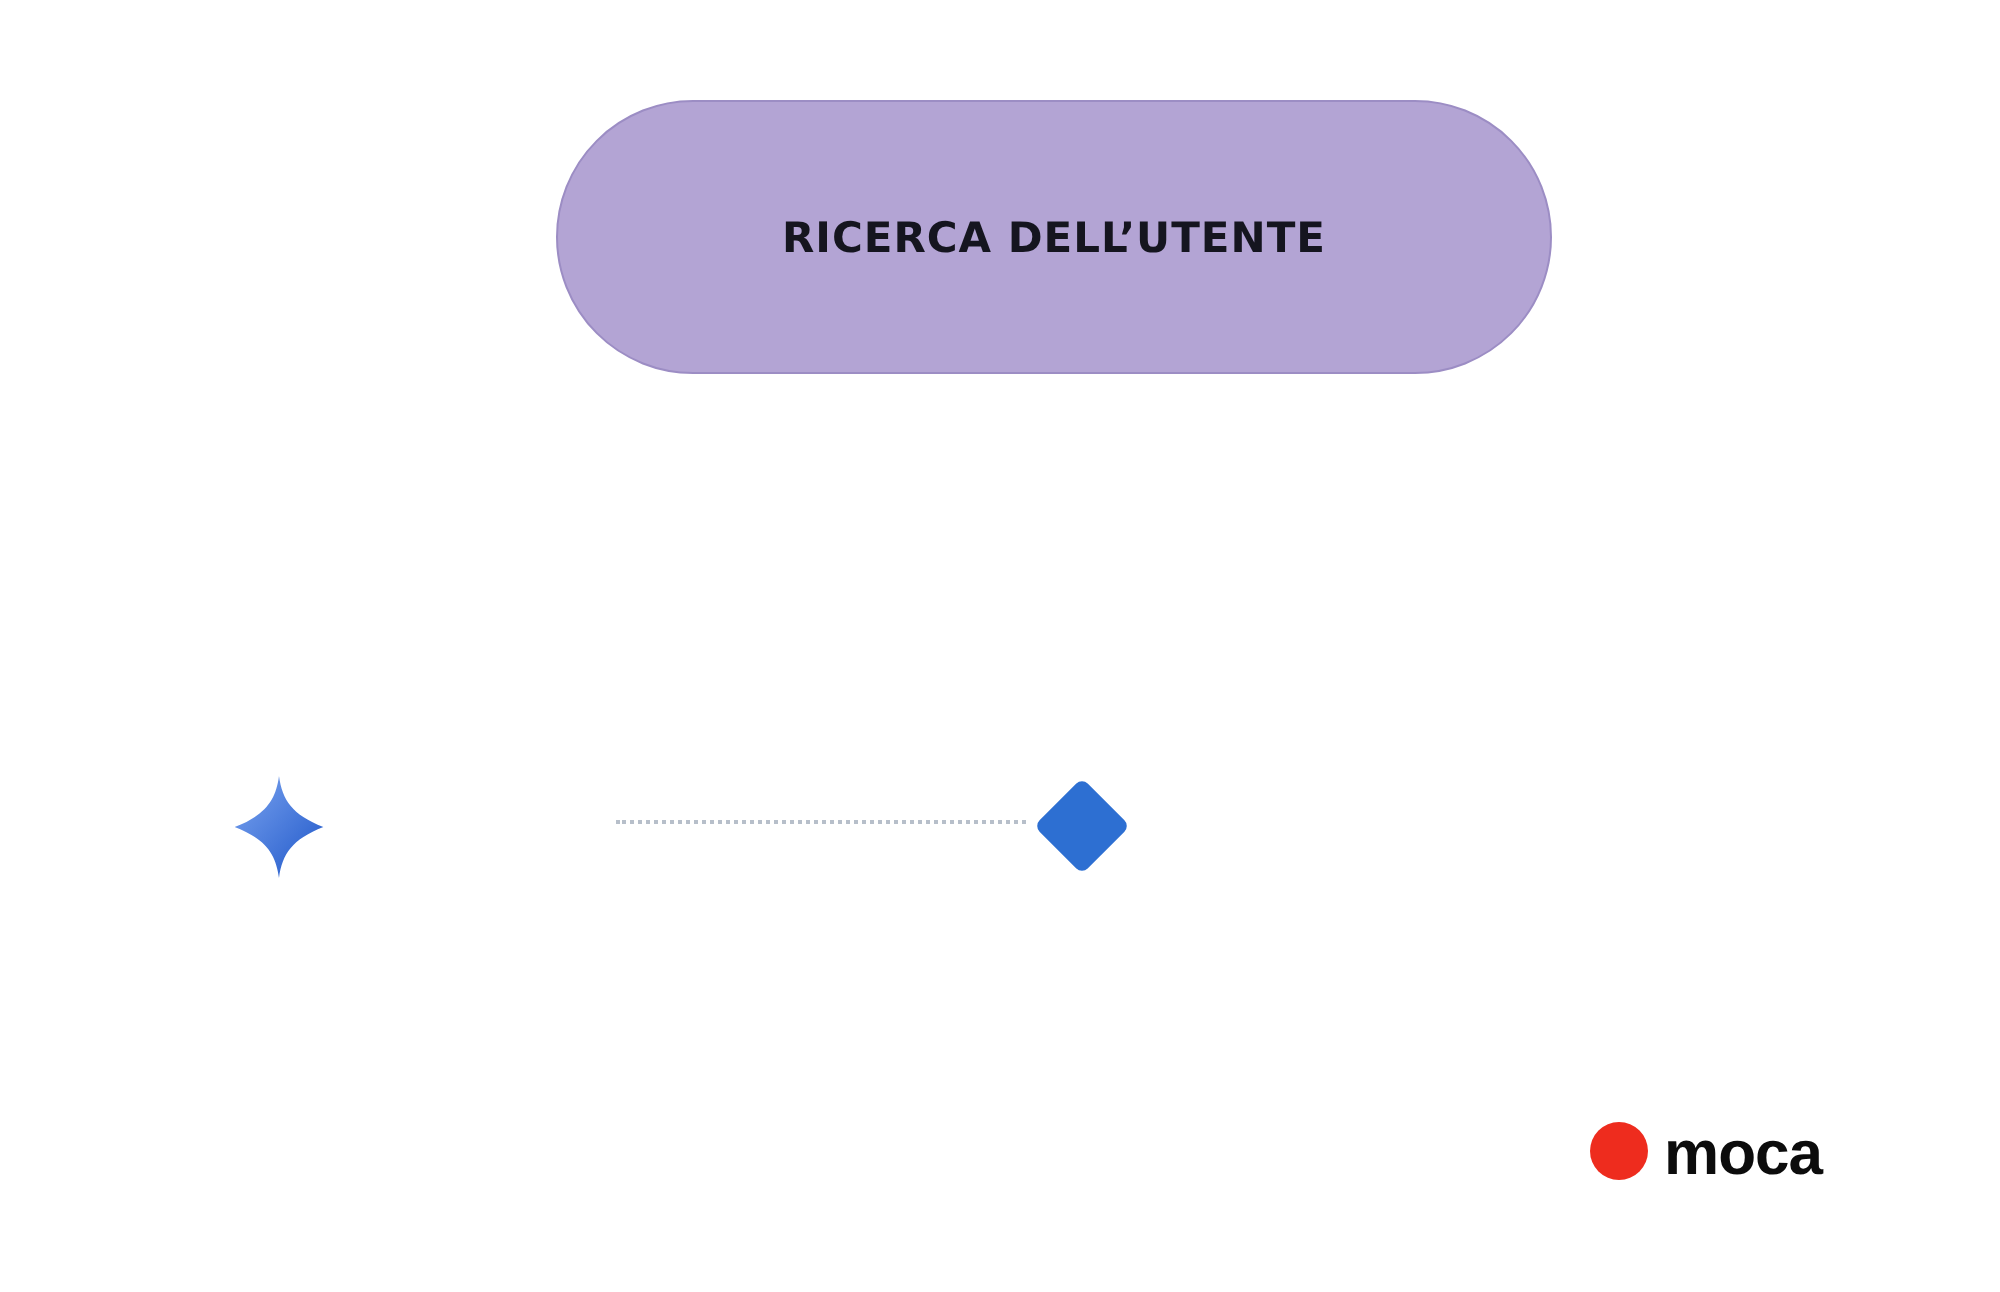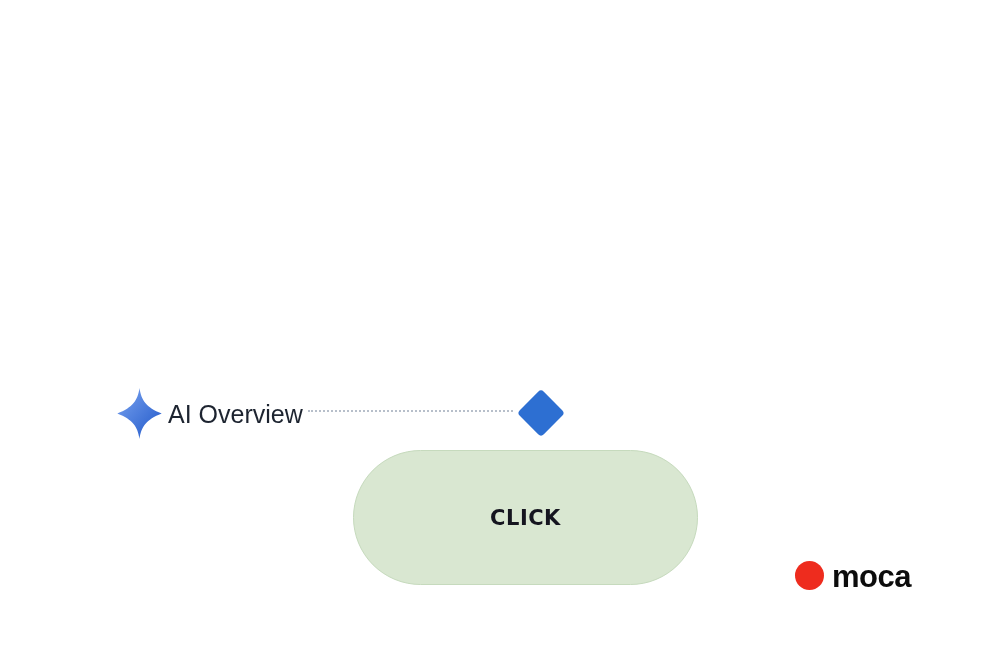--- a/index.html
+++ b/index.html
@@ -85,37 +85,36 @@
     letter-spacing: -0.5px;
     color: #0c0c0c;
     line-height: 1;
   }
 </style>
 </head>
 <body>
 
 <div class="canvas">
 
+  <div class="pill pill-ricerca">
+    <span>RICERCA DELL’UTENTE</span>
+  </div>
 
 
-  <div class="pill pill-click">
-    <span>CLICK</span>
-  </div>
 
   <svg class="sparkle" viewBox="0 0 40 46" xmlns="http://www.w3.org/2000/svg" aria-hidden="true">
     <defs>
       <linearGradient id="sparkle-grad" x1="0" y1="0" x2="1" y2="1">
         <stop offset="0" stop-color="#7ba4f0"></stop>
         <stop offset="1" stop-color="#1e56c8"></stop>
       </linearGradient>
     </defs>
     <path d="M20 0 C21.5 11 26 17.5 40 23 C26 28.5 21.5 35 20 46 C18.5 35 14 28.5 0 23 C14 17.5 18.5 11 20 0 Z" fill="url(#sparkle-grad)"></path>
   </svg>
 
-  <span class="ai-label">AI Overview</span>
 
   <div class="connector"></div>
 
   <div class="diamond"></div>
 
   <div class="logo">
     <span class="logo-dot"></span>
     <span class="logo-text">moca</span>
   </div>
 

